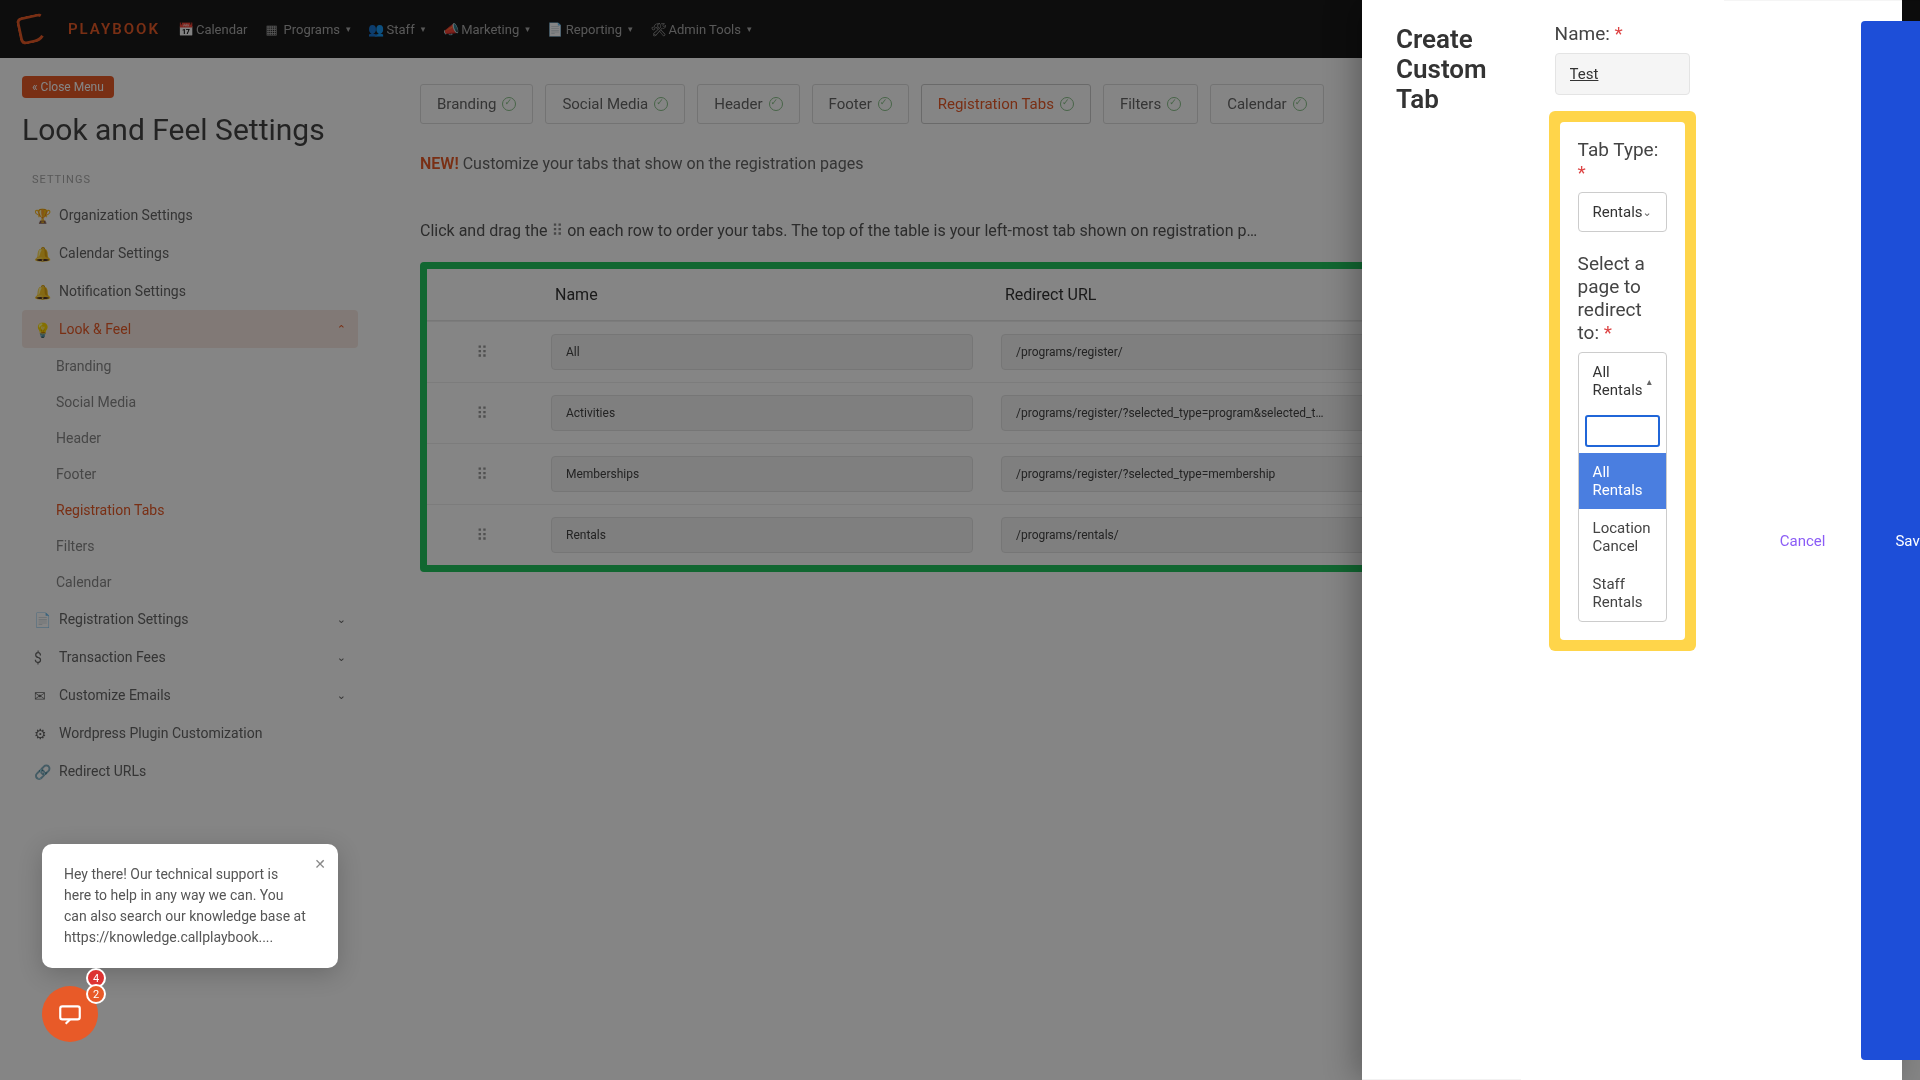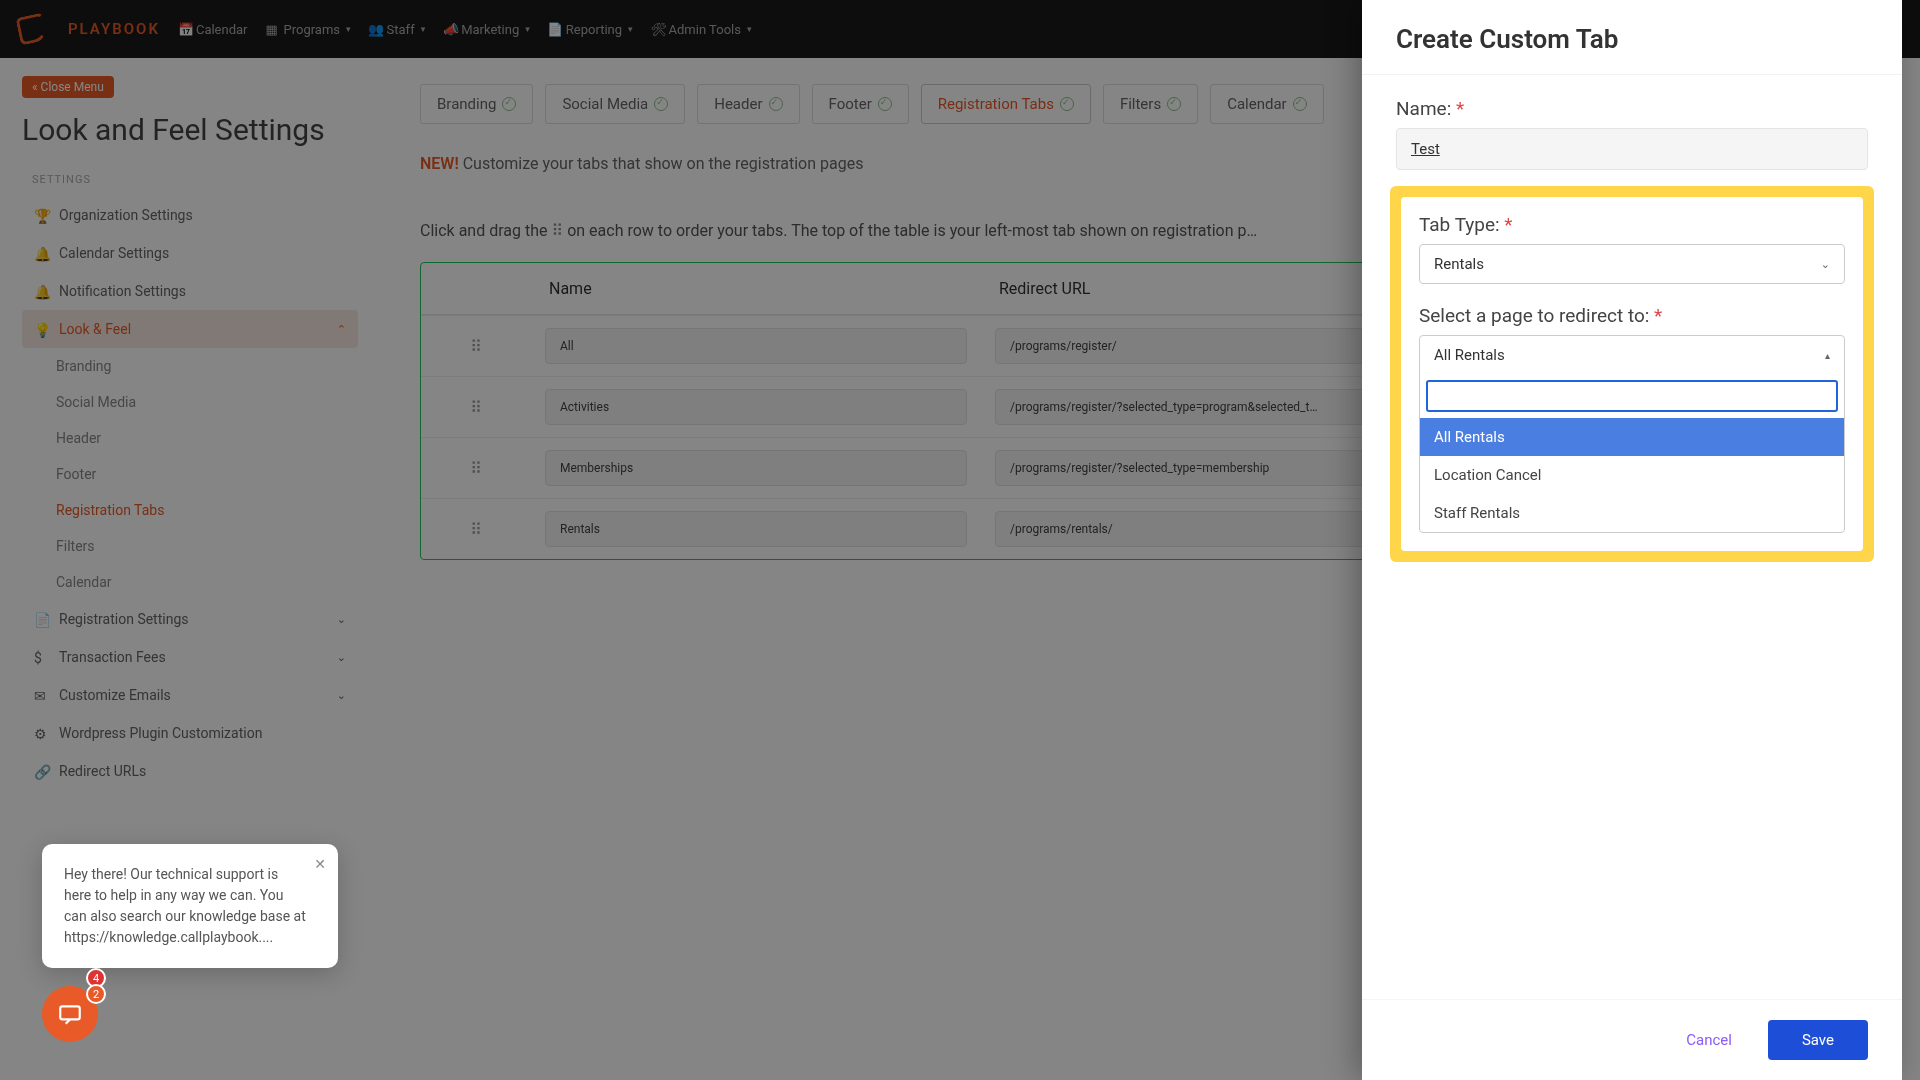--- a/index.html
+++ b/index.html
@@ -33,39 +33,39 @@
   .tab { border:1px solid #ddd; padding:10px 16px; font-size:15px; color:#666; display:flex; align-items:center; gap:6px; cursor:pointer; border-radius:3px; background:#fff;}
   .tab.active { color:#e85a28; border-color:#ccc; }
   .check-ico { width:14px;height:14px; border:1.5px solid #8ac18a; border-radius:50%; position:relative; }
   .check-ico::after { content:"✓"; color:#8ac18a; font-size:9px; position:absolute; left:1px; top:-1px; }
 
   .intro { color:#666; font-size:16px; }
   .intro .new { color:#e85a28; font-weight:600; }
   .drag-instr { color:#555; font-size:16px; margin: 48px 0 22px; }
   .drag-ico { display:inline-block; color:#888; }
 
-  .table { border:1px solid #22c55e; border-radius:4px; }
+  .table { border:7px solid #22c55e; border-radius:4px; }
   .thead, .trow { display:grid; grid-template-columns: 110px 450px 1fr; }
   .thead div { padding:16px 18px; font-size:16px; color:#333; border-bottom:1px solid #e4e4e4; }
   .trow { border-top:1px solid #eee; }
   .tcell { padding:12px 14px; display:flex; align-items:center; }
   .handle { color:#999; cursor:grab; font-size:16px; justify-content:center; }
   .cellinput { width:100%; background:#f3f3f3; border:1px solid #e3e3e3; border-radius:4px; padding:10px 14px; font-size:12px; color:#444; }
 
   
   .support-pop { position:absolute; left:42px; bottom:112px; width:296px; background:#fff; border-radius:10px; box-shadow:0 6px 24px rgba(0,0,0,.2); padding:20px 32px 20px 22px; font-size:14px; color:#555; line-height:1.5; z-index:40; }
   .support-pop .x { position:absolute; right:12px; top:10px; color:#888; cursor:pointer; }
   .chat-bubble { position:absolute; left:42px; bottom:38px; width:56px; height:56px; border-radius:50%; background:#e85a28; z-index:41; display:flex; align-items:center; justify-content:center; }
   .chat-bubble svg { width:26px; height:26px; }
   .badge-stack { position:absolute; left:86px; bottom:76px; z-index:42; }
   .b1 { width:20px;height:20px;border-radius:50%;background:#d33; color:#fff;font-size:11px;display:flex;align-items:center;justify-content:center; border:2px solid #fff;}
   .b2 { width:20px;height:20px;border-radius:50%;background:#e85a28;color:#fff;font-size:11px;display:flex;align-items:center;justify-content:center;border:2px solid #fff; margin-top:-4px;}
 
   
-  .panel { position:absolute; right:18px; top:0; bottom:0; width:540px; background:#fff; z-index:50; box-shadow:-6px 0 30px rgba(0,0,0,.3); display:flex; flex-direction:column; }
+  .panel { position:absolute; right:18px; top:0; bottom:0; width:540px; background:#fff; z-index:50; box-shadow:-6px 0 30px rgba(0,0,0,.3); display:flex; }
   .panel-head { padding:24px 34px 20px; border-bottom:1px solid rgba(0,0,0,.05); }
   .panel-head h2 { font-size:26px; color:#333; font-weight:600; }
   .panel-body { padding: 22px 34px; flex:1; }
   .fld-label { font-size:19px; color:#444; margin-bottom:8px; }
   .req { color:#d44; }
   .fld-input { width:100%; background:#f5f5f5; border:1px solid #e4e4e4; border-radius:4px; padding:11px 14px; font-size:15px; color:#333; margin-bottom:22px;text-decoration:underline; }
   .highlight-box { background:#ffd54a; padding:11px; border-radius:6px; margin:-6px -6px 0;}
   .highlight-inner { background:#fff; border-radius:4px; padding:16px 18px 18px; position:relative;}
   .sel { width:100%; border:1px solid #ccc; border-radius:4px; padding:10px 14px; font-size:15px; color:#333; background:#fff; display:flex; justify-content:space-between; align-items:center; cursor:pointer; margin-bottom:20px;}
   .sel-chev { font-size:11px; color:#666; }

